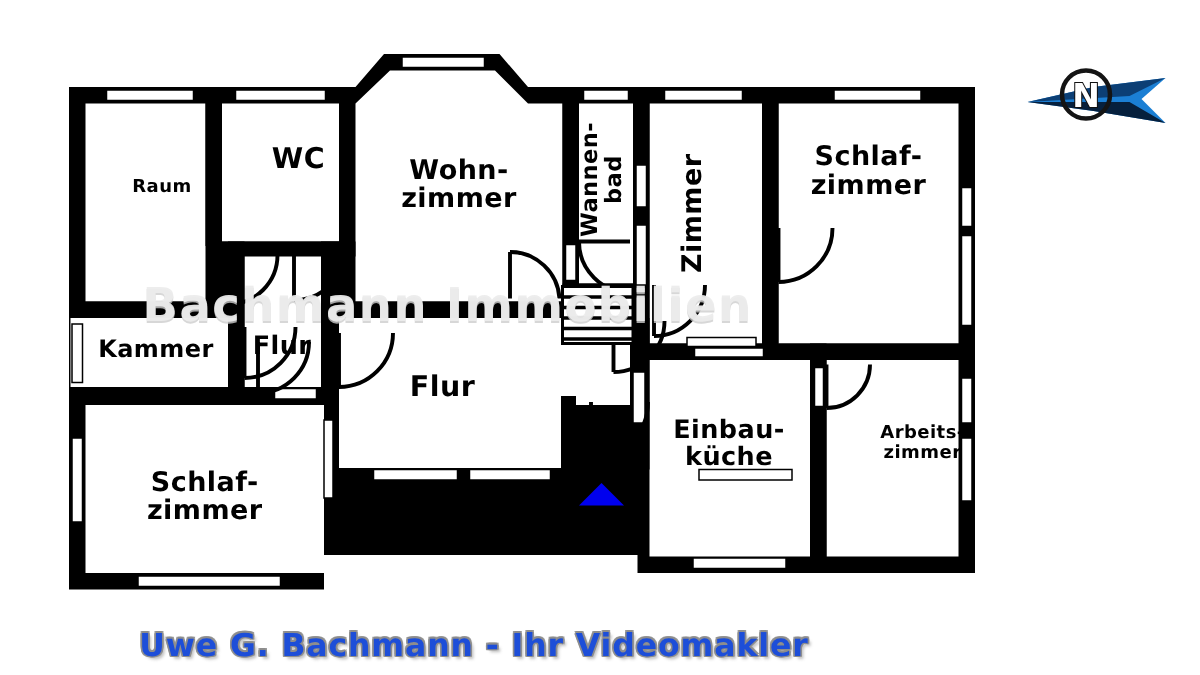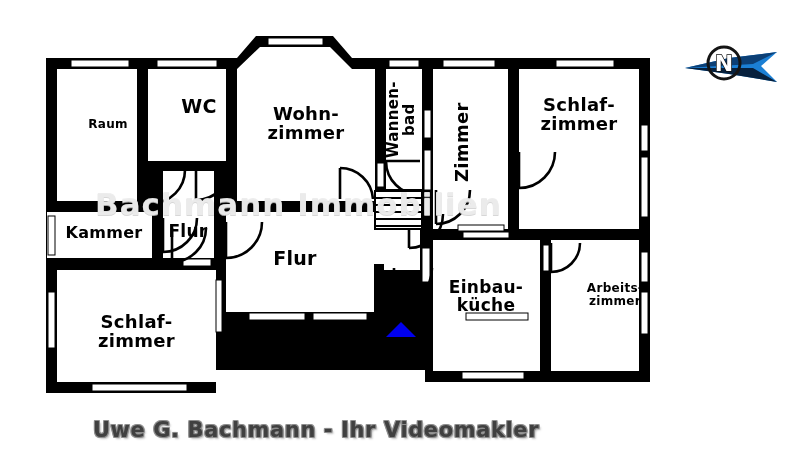--- a/index.html
+++ b/index.html
@@ -26,21 +26,21 @@
     white-space:pre-line;
     line-height:1.05;
   }
   #footer{
     position:absolute;left:0;top:418px;width:632px;height:32px;
     text-align:center;
     font-family:"DejaVu Sans", sans-serif;
     font-size:21px;
     font-weight:bold;
     letter-spacing:0.6px;
-    color:#404040;
+    color:#1d4ed8;
     text-shadow:
       1px 0 0 #8d8d8d, -1px 0 0 #8d8d8d, 0 1px 0 #8d8d8d, 0 -1px 0 #8d8d8d,
       1px 1px 0 #9a9a9a, -1px -1px 0 #9a9a9a, 1px -1px 0 #9a9a9a, -1px 1px 0 #9a9a9a,
       2px 2px 2px rgba(120,120,120,.45);
     user-select:none;
   }
   #centerwm{
     position:absolute;left:95px;top:186px;width:560px;height:36px;
     font-family:"DejaVu Sans", sans-serif;
     font-size:31px;font-weight:bold;letter-spacing:1px;

